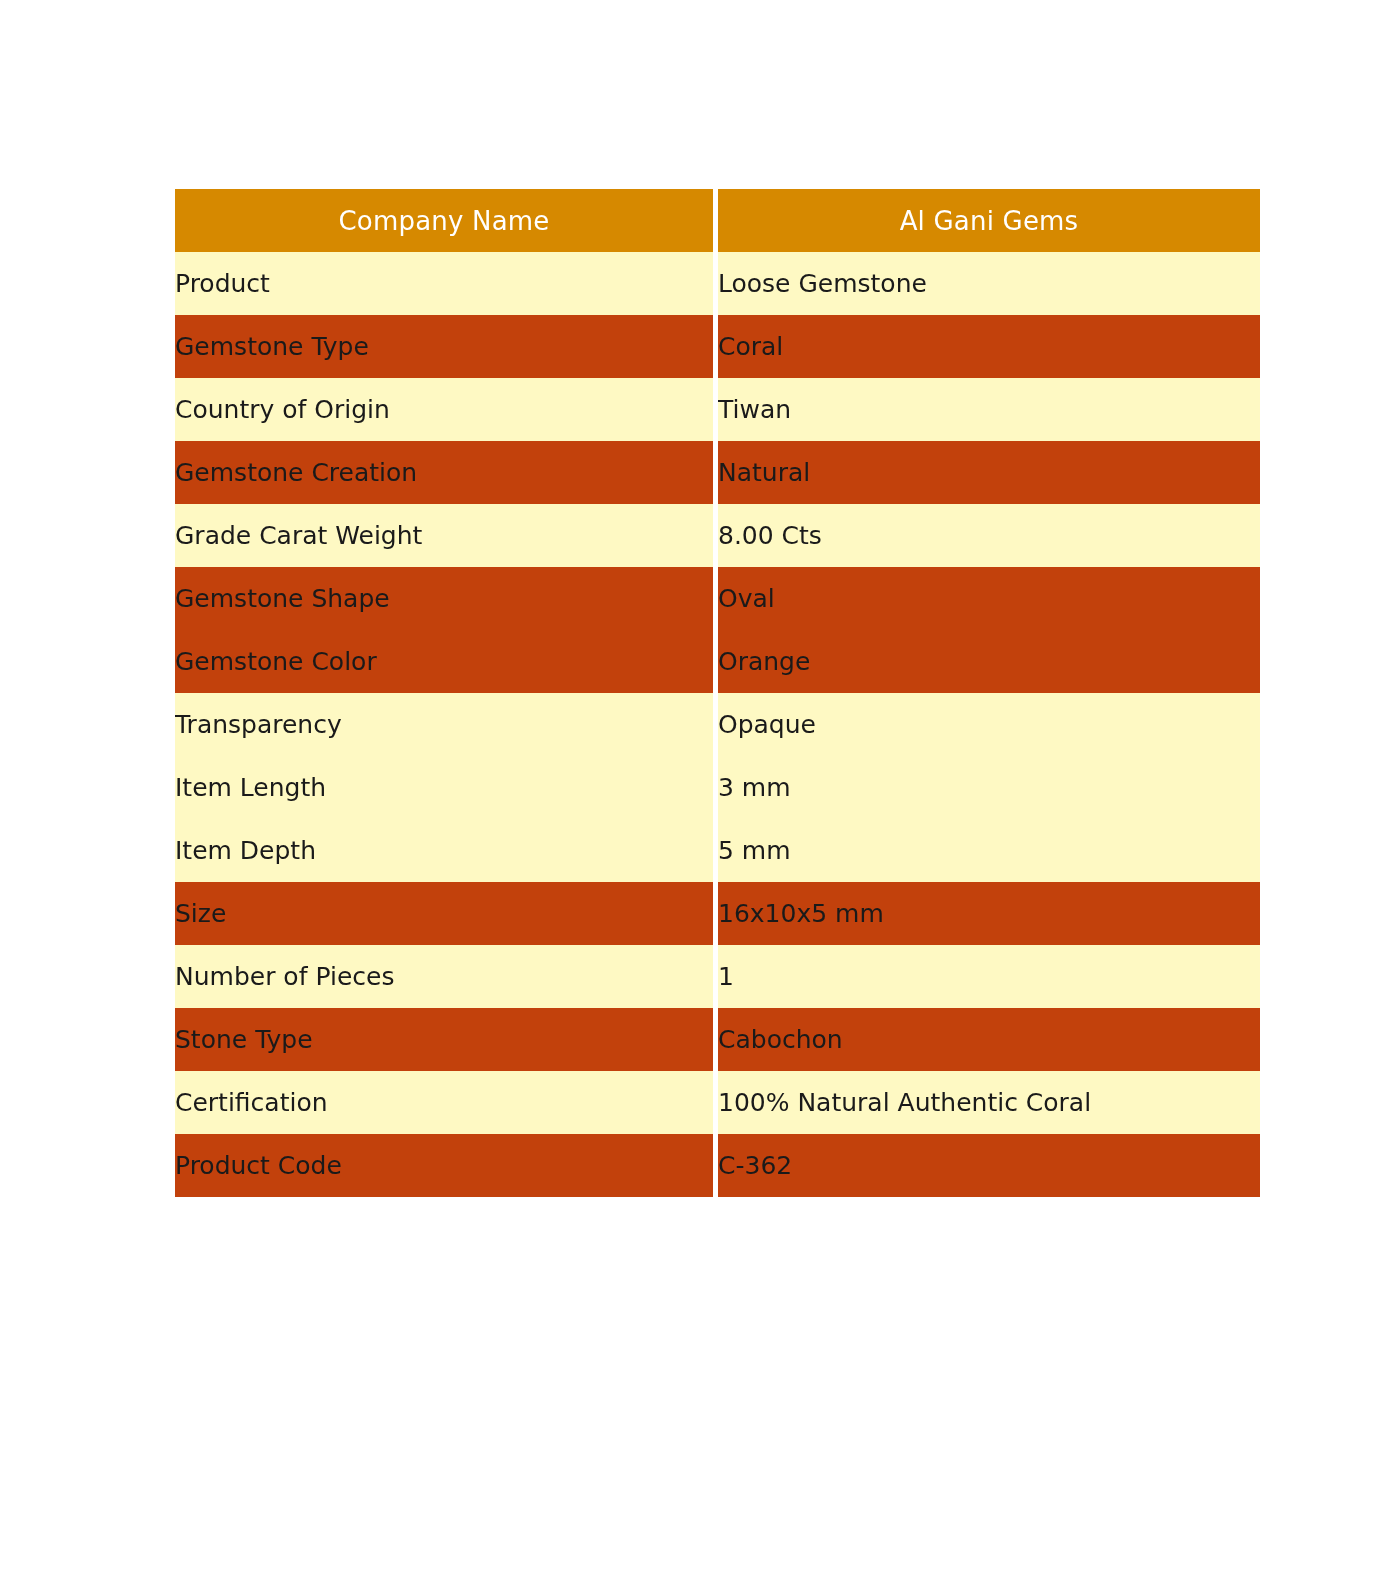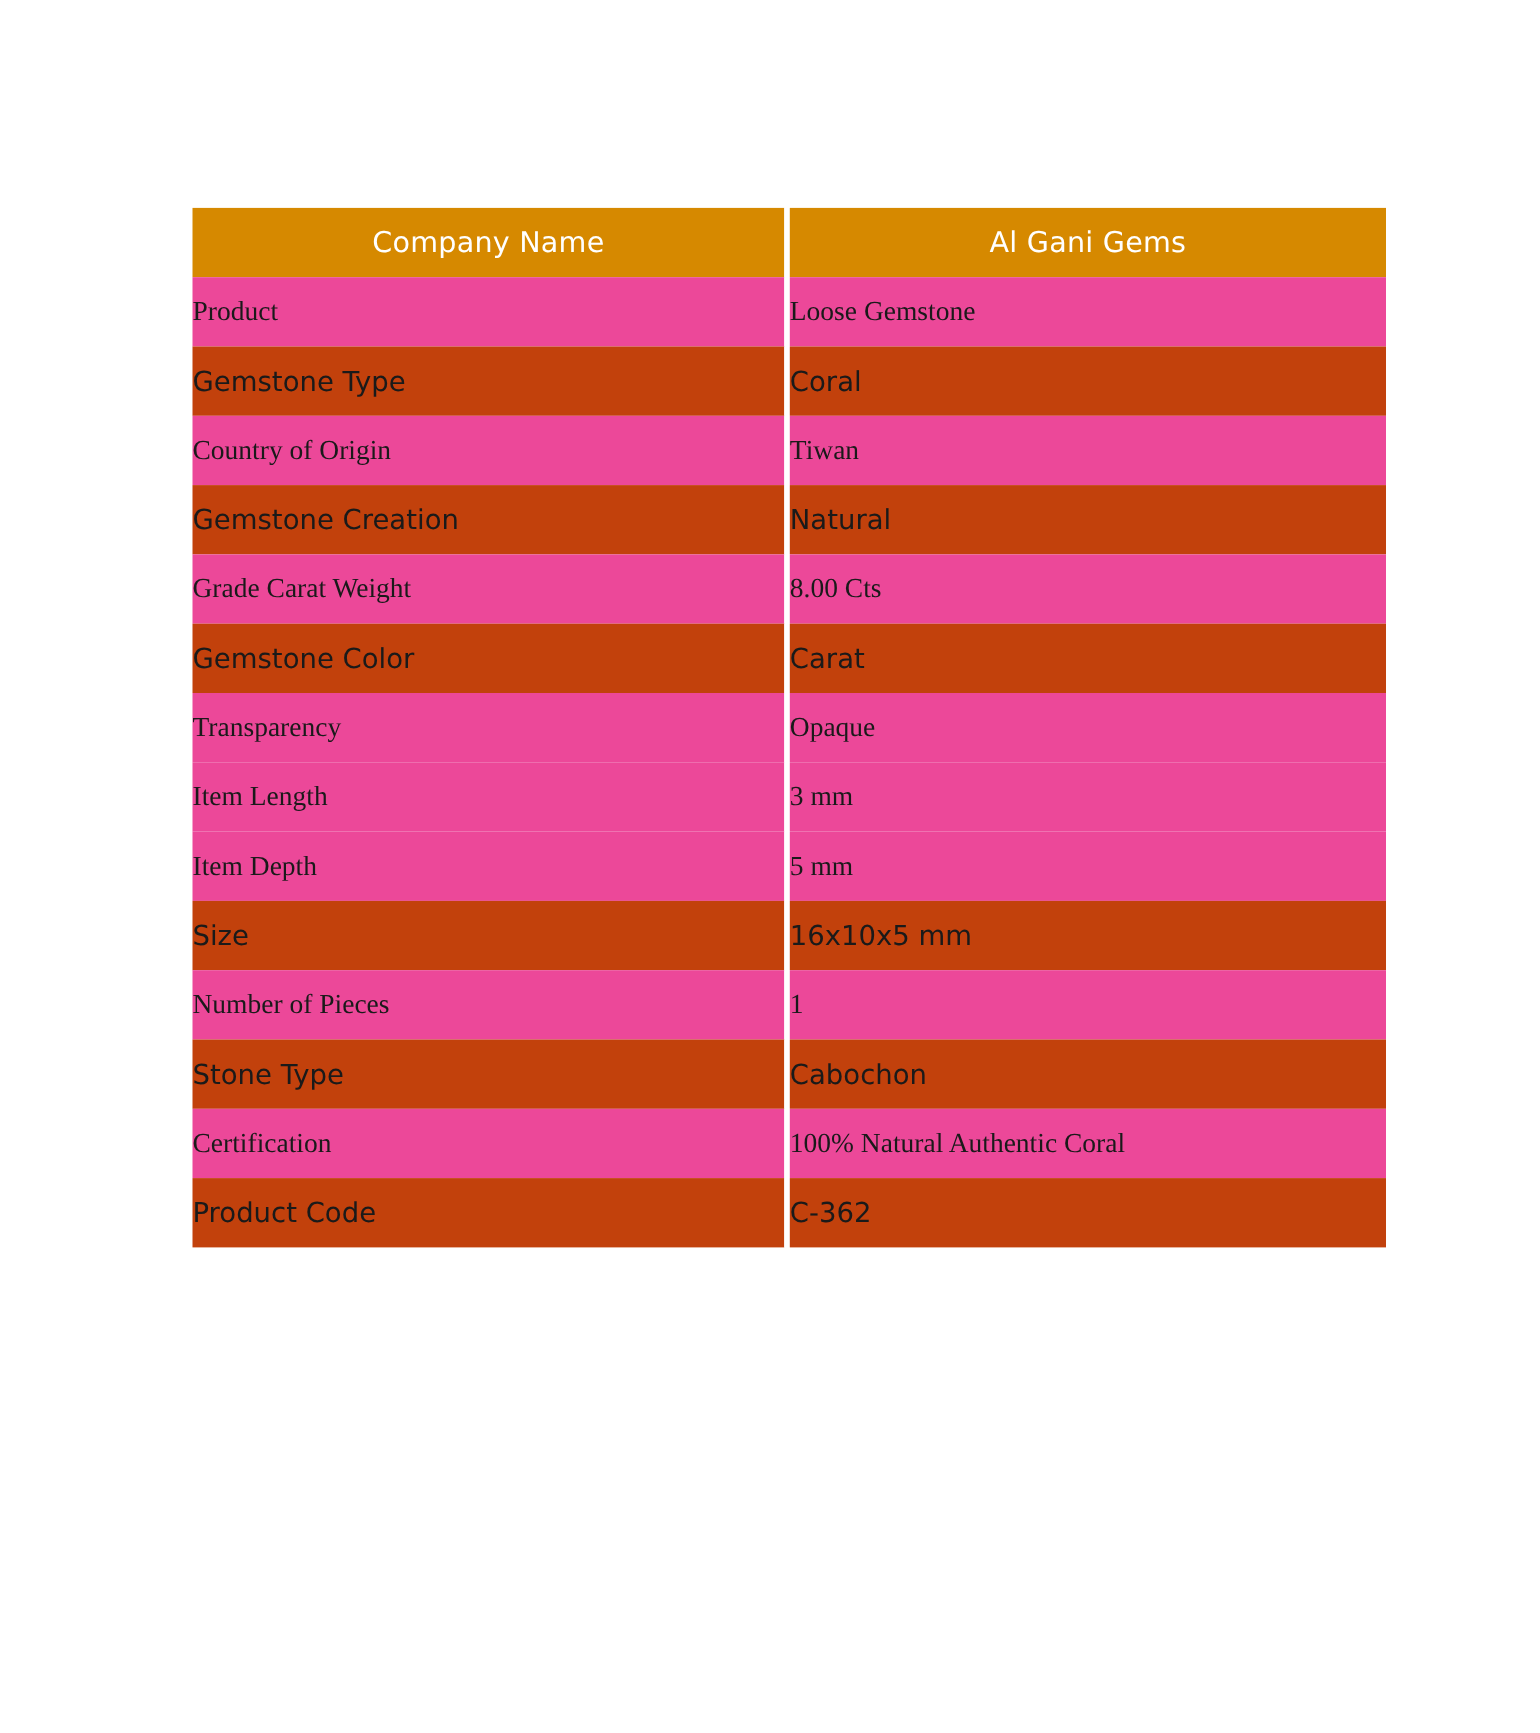--- a/index.html
+++ b/index.html
@@ -55,21 +55,21 @@
     text-align: center;
     letter-spacing: 0.2px;
     line-height: 62px;
     height: 62px;
   }
   .gap-cell {
     background: #ffffff;
   }
 
   
-  .row-odd  .cell { background: #ec4899; font-family: Liberation Serif, serif; }
+  .row-odd  .cell { background: #fef9c3; }
   .row-even .cell { background: #c2410c; }
 
   .cell {
     height: 63px;
     font-size: 25px;
     color: #1a1a1a;
     line-height: 63px;
     white-space: nowrap;
     overflow: hidden;
   }
@@ -117,23 +117,28 @@
           <td class="cell cell-label">Gemstone Creation</td>
           <td class="gap-cell"></td>
           <td class="cell cell-value">Natural</td>
         </tr>
         <tr class="row-odd">
           <td class="cell cell-label">Grade Carat Weight</td>
           <td class="gap-cell"></td>
           <td class="cell cell-value">8.00 Cts</td>
         </tr>
         <tr class="row-even">
+          <td class="cell cell-label">Gemstone Shape</td>
+          <td class="gap-cell"></td>
+          <td class="cell cell-value">Oval</td>
+        </tr>
+        <tr class="row-even">
           <td class="cell cell-label">Gemstone Color</td>
           <td class="gap-cell"></td>
-          <td class="cell cell-value">Carat</td>
+          <td class="cell cell-value">Orange</td>
         </tr>
         <tr class="row-odd">
           <td class="cell cell-label">Transparency</td>
           <td class="gap-cell"></td>
           <td class="cell cell-value">Opaque</td>
         </tr>
         <tr class="row-odd">
           <td class="cell cell-label">Item Length</td>
           <td class="gap-cell"></td>
           <td class="cell cell-value">3 mm</td>

